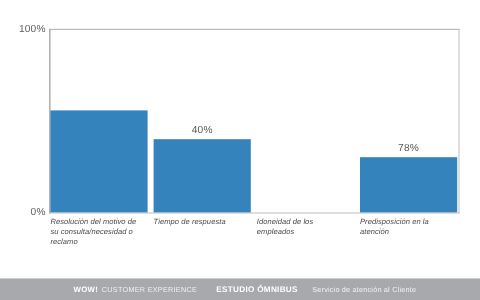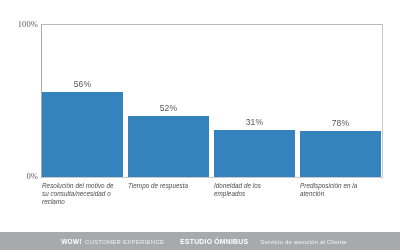--- a/index.html
+++ b/index.html
@@ -32,21 +32,20 @@
     color: #606060;
     letter-spacing: 0.1px;
     line-height: 10px;
   }
   #y-axis-area {
     position: absolute;
     left: 0;
     top: 0;
     width: 38px;
     height: 200px;
-    font-family: Liberation Serif, serif;
   }
   #y-top   { top: 19px; }
   #y-bottom{ top: 171px; }
 
   
   #plot-frame {
     position: absolute;
     left: 41px;
     top: 24px;
     width: 342px;
@@ -167,33 +166,28 @@
     <div class="y-label" id="y-top">100%</div>
     <div class="y-label" id="y-bottom">0%</div>
   </div>
 
   <div id="plot-frame"></div>
   <div id="axis-spine"></div>
 
   <div id="bars-layer">
 
     <div class="bar-slot" style="left:0px; width:81px;">
-      <div class="bar-value" style="bottom: 88.12px;">56%</div>
       <div class="bar" style="height: 85.12px; background: rgb(53, 131, 188);"></div>
     </div>
 
     <div class="bar-slot" style="left:86px; width:81px;">
-      <div class="bar-value" style="bottom: 63.8px;">52%</div>
+      <div class="bar-value" style="bottom: 63.8px;">40%</div>
       <div class="bar" style="height: 60.8px; background: rgb(53, 131, 188);"></div>
     </div>
 
-    <div class="bar-slot" style="left:172px; width:81px;">
-      <div class="bar-value" style="bottom: 50.12px;">31%</div>
-      <div class="bar" style="height: 47.12px; background: rgb(53, 131, 188);"></div>
-    </div>
 
     <div class="bar-slot" style="left:258px; width:81px;">
       <div class="bar-value" style="bottom: 48.6px;">78%</div>
       <div class="bar" style="height: 45.6px; background: rgb(53, 131, 188);"></div>
     </div>
 
   </div>
 
   <div id="cat-layer">
     <div class="cat-label" style="left:0px; width:80px;">Resolución del motivo de su consulta/necesidad o reclamo</div>

